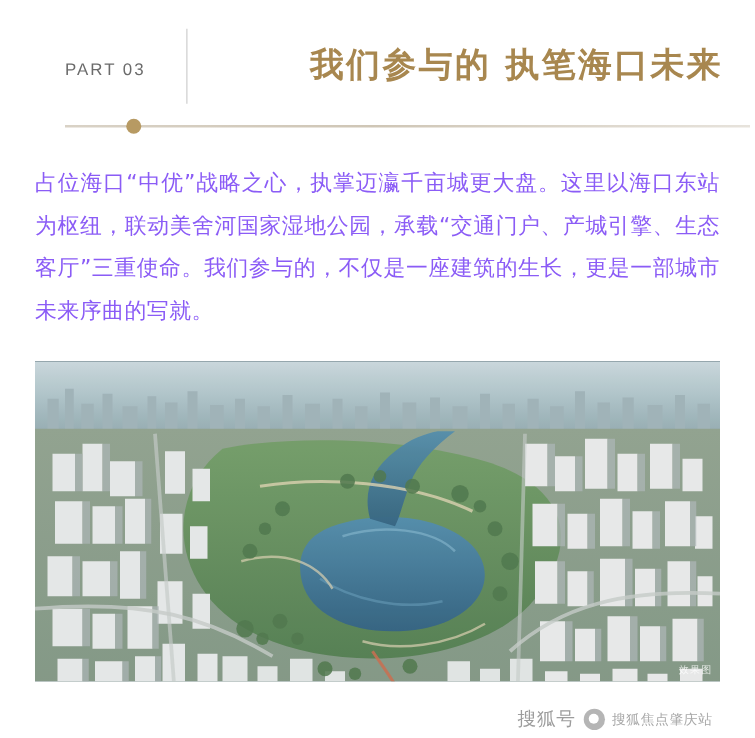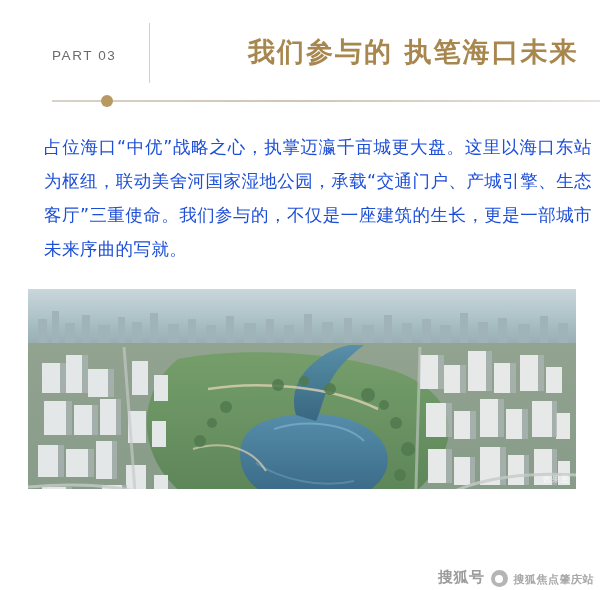--- a/index.html
+++ b/index.html
@@ -80,38 +80,38 @@
     top: 0px;
     width: 12px;
     height: 12px;
     border-radius: 50%;
     background: #b79a63;
   }
 
   
   .body-text {
     position: absolute;
-    left: 44px;
+    left: 28px;
     top: 130px;
     width: 548px;
     font-size: 17.5px;
     line-height: 34px;
-    color: #1d4ed8;
+    color: #8b5cf6;
     letter-spacing: 0.4px;
     text-align: justify;
     font-family: "DejaVu Sans", "Liberation Sans", sans-serif;
   }
 
   
   .photo {
     position: absolute;
     left: 28px;
     top: 289px;
     width: 548px;
-    height: 200px;
+    height: 256px;
     overflow: hidden;
     background: #3f5a63;
   }
   .photo svg {
     display: block;
     width: 548px;
     height: 268px;
   }
   .photo-credit {
     position: absolute;
@@ -119,27 +119,26 @@
     bottom: 4px;
     font-size: 8px;
     color: rgba(255,255,255,0.75);
     letter-spacing: 1px;
     font-family: "DejaVu Sans", "Liberation Sans", sans-serif;
   }
 
   
   .watermark {
     position: absolute;
-    left: 438px;
+    left: 414px;
     top: 563px;
     height: 24px;
     display: flex;
-    align-items: flex-end;
+    align-items: center;
     gap: 6px;
-    font-weight: bold;
   }
   .wm-text {
     font-size: 15px;
     color: #9c9c9c;
     letter-spacing: 0.5px;
     font-family: "DejaVu Sans", "Liberation Sans", sans-serif;
     white-space: nowrap;
   }
   .wm-logo {
     width: 17px;

